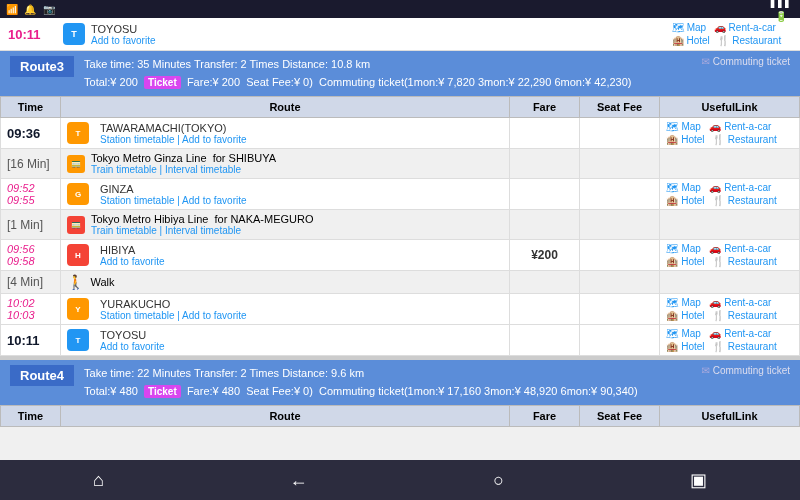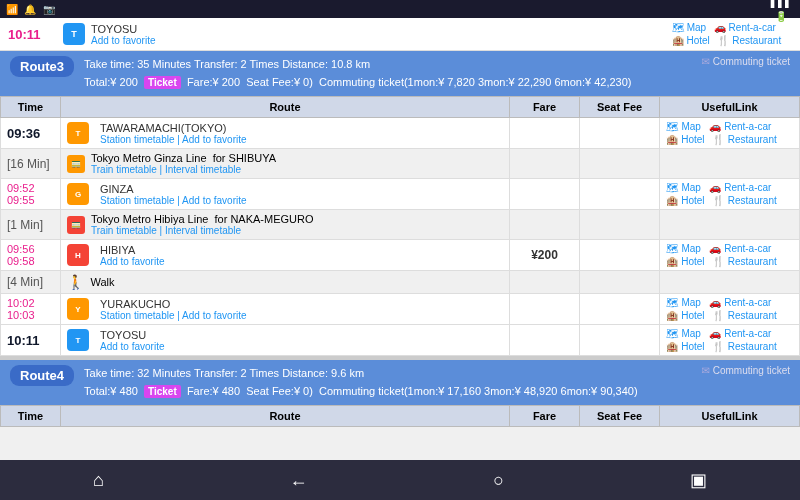--- a/index.html
+++ b/index.html
@@ -84,21 +84,21 @@
       background: #5b8dd9;
       color: white;
       padding: 5px 10px;
       display: flex;
       align-items: flex-start;
       justify-content: space-between;
     }
     .route-badge {
       background: #3a6bc7;
       padding: 3px 10px;
-      border-radius: 9px;
+      border-radius: 0;
       font-weight: bold;
       font-size: 13px;
       margin-right: 10px;
       white-space: nowrap;
     }
     .route-info { font-size: 11px; line-height: 1.6; flex: 1; }
     .commuting-link { font-size: 10px; color: #dde; white-space: nowrap; }
     .ticket-badge {
       background: #d946ef;
       color: white;
@@ -129,21 +129,21 @@
     .col-time { width: 60px; }
     .col-route { width: auto; }
     .col-fare { width: 70px; text-align: center; }
     .col-seatfee { width: 80px; text-align: center; }
     .col-useful { width: 140px; margin-left: 48px; }
 
     .row-station { background: white; }
     .row-duration { background: #f0f0f0; }
 
     .time-pink { color: #0f172a; font-size: 13px; font-weight: bold; }
-    .time-small { color: #e91e8c; font-size: 11px; }
+    .time-small { color: #e91e8c; font-size: 11px; font-style: italic; }
     .duration-cell { color: #555; font-size: 12px; margin-left: 12px; }
 
     .transit-info { display: flex; align-items: center; gap: 6px; }
     .train-icon {
       width: 18px;
       height: 18px;
       border-radius: 3px;
       display: flex;
       align-items: center;
       justify-content: center;
@@ -452,21 +452,21 @@
       </tr>
     </tbody>
   </table>
 
   <div class="section-divider"></div>
 
   <div class="route-header">
     <div class="route-header-wrap">
       <div class="route-badge">Route4</div>
       <div class="route-info">
-        <div>Take time: 32 Minutes  Transfer: 2 Times  Distance: 9.6 km</div>
+        <div>Take time: 22 Minutes  Transfer: 2 Times  Distance: 9.6 km</div>
         <div>
           <span>Total:¥ 480</span>
           &nbsp;<span class="ticket-badge">Ticket</span>
           &nbsp;<span>Fare:¥ 480</span>
           &nbsp;<span>Seat Fee:¥ 0)</span>
           &nbsp;<span>Commuting ticket(1mon:¥ 17,160  3mon:¥ 48,920  6mon:¥ 90,340)</span>
         </div>
       </div>
     </div>
     <div class="commuting-link">

